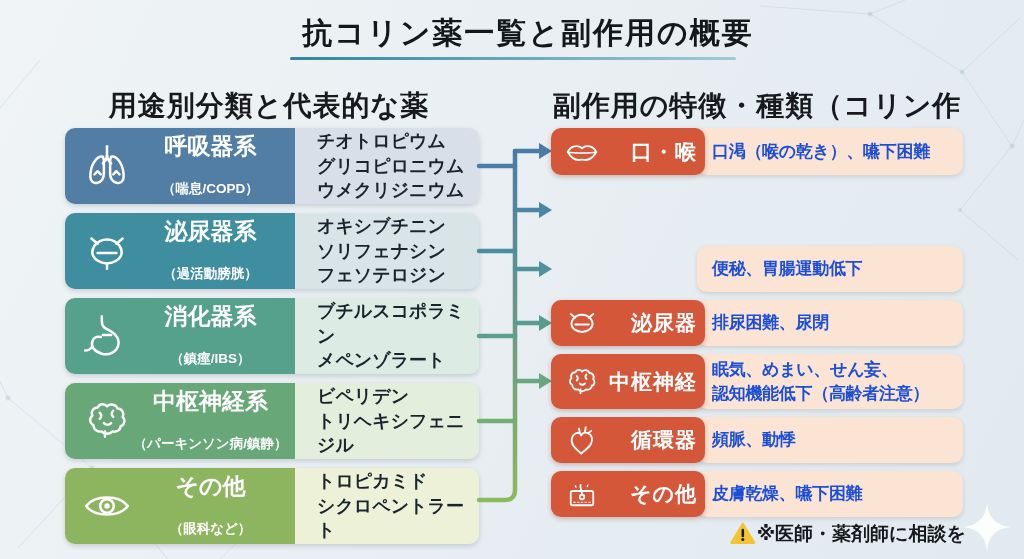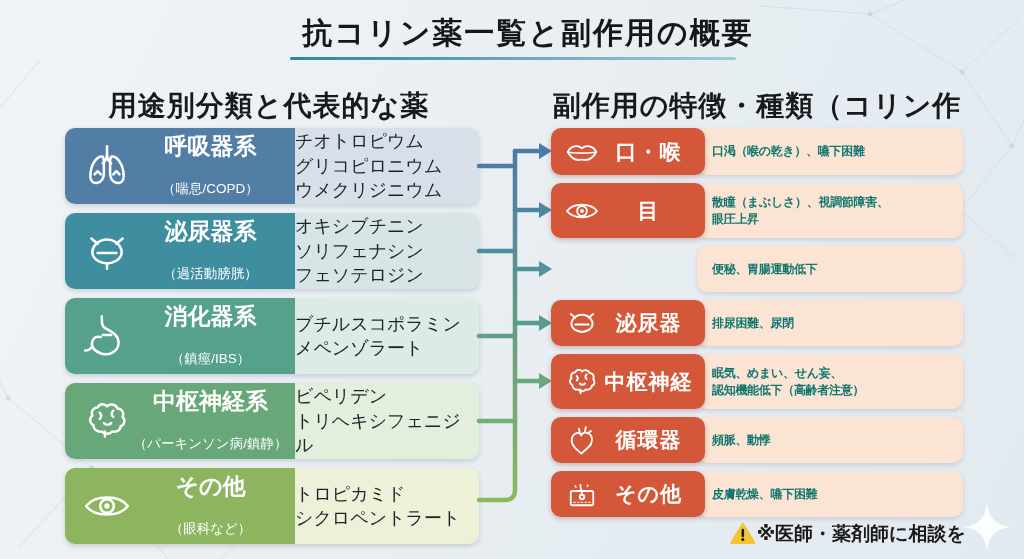--- a/index.html
+++ b/index.html
@@ -22,39 +22,39 @@
   .col-header.left{left:62px;top:87px;width:414px;}
   .col-header.right{left:548px;top:87px;width:418px;}
 
   
   .lrow{position:absolute;left:65px;width:414px;display:flex;border-radius:10px;
     box-shadow:0 2px 5px rgba(45,65,85,.20);}
   .lrow .cat{width:230px;display:flex;align-items:center;border-radius:10px 0 0 10px;color:#fff;}
   .lrow .icon{flex:0 0 auto;margin-left:17px;width:50px;height:50px;}
   .lrow .labels{flex:1;text-align:center;padding-right:6px;}
   .cat-name{font-size:23px;font-weight:800;line-height:1.1;}
-  .cat-sub{font-size:13.5px;font-weight:400;margin-top:20px;white-space:nowrap;}
+  .cat-sub{font-size:13.5px;font-weight:700;margin-top:20px;white-space:nowrap;}
   .lrow .drugs{flex:1;border-radius:0 10px 10px 0;display:flex;align-items:center;
-    padding-left:0;font-size:18px;font-weight:400;color:#1a242c;line-height:1.36;white-space:pre-line;}
+    padding-left:22px;font-size:18px;font-weight:700;color:#1a242c;line-height:1.36;white-space:pre-line;}
   .lrow0 .cat{background:#527ea6}.lrow0 .drugs{background:#d8dfe8}
   .lrow1 .cat{background:#3f8ea0}.lrow1 .drugs{background:#d9e4e7}
   .lrow2 .cat{background:#55a18c}.lrow2 .drugs{background:#dcebe4}
   .lrow3 .cat{background:#68a878}.lrow3 .drugs{background:#e3eedd}
   .lrow4 .cat{background:#8db55f}.lrow4 .drugs{background:#ecf1d8}
 
   
   .rrow{position:absolute;left:551px;width:412px;}
   .rrow .panel{position:absolute;left:146px;right:0;top:0;bottom:0;background:#fbe4d3;
     border-radius:10px;display:flex;align-items:center;box-shadow:0 2px 4px rgba(60,50,40,.15);}
-  .rrow .effects{padding-left:15px;padding-right:4px;font-size:12px;font-weight:700;color:#0f766e;
+  .rrow .effects{padding-left:15px;padding-right:4px;font-size:17px;font-weight:700;color:#1d4ed8;
     line-height:1.38;white-space:pre-line;letter-spacing:-.3px;}
   .rrow .cat{position:absolute;left:0;top:0;bottom:0;width:154px;background:#d4573a;border-radius:10px;
     display:flex;align-items:center;color:#fff;box-shadow:0 2px 5px rgba(120,40,20,.28);}
   .rrow .icon{flex:0 0 auto;margin-left:13px;width:36px;height:36px;}
-  .rrow .rlabel{flex:1;text-align:center;padding-right:8px;font-size:21px;font-weight:800;letter-spacing:1px;}
+  .rrow .rlabel{flex:1;text-align:right;padding-right:8px;font-size:21px;font-weight:800;letter-spacing:1px;}
 
   
   .connectors{position:absolute;left:455px;top:118px;}
 
   
   .footer{position:absolute;top:520px;left:730px;width:236px;display:flex;align-items:center;gap:1px;}
   .footer .note{font-size:19px;font-weight:800;color:#17191c;white-space:nowrap;}
 
   .sparkle{position:absolute;left:962px;top:502px;opacity:.92;}
 </style>
@@ -212,34 +212,20 @@
     </div>
     <div class="cat">
       <svg class="icon" viewBox="0 0 48 48" fill="none" stroke="#fff" stroke-width="2.4" stroke-linecap="round" stroke-linejoin="round">
         <path d="M5 24 c4 -8 13 -10 19 -5 c6 -5 15 -3 19 5 c-5 9 -12 12 -19 10 c-7 2 -14 -1 -19 -10 z"></path>
         <path d="M5 24 c7 2 31 2 38 0"></path>
       </svg>
       <div class="rlabel">口・喉</div>
     </div>
   </div>
 
-  <div class="rrow" style="top:183px;height:55px;">
-    <div class="panel">
-      <div class="effects">散瞳（まぶしさ）、視調節障害、
-眼圧上昇</div>
-    </div>
-    <div class="cat">
-      <svg class="icon" viewBox="0 0 48 48" fill="none" stroke="#fff" stroke-width="2.6" stroke-linecap="round" stroke-linejoin="round">
-        <path d="M4 24 C12 13 36 13 44 24 C36 35 12 35 4 24 Z"></path>
-        <circle cx="24" cy="24" r="6.5"></circle>
-        <circle cx="24" cy="24" r="2.6" fill="#fff" stroke="none"></circle>
-      </svg>
-      <div class="rlabel">目</div>
-    </div>
-  </div>
 
   <div class="rrow" style="top:246px;height:46px;">
     <div class="panel">
       <div class="effects">便秘、胃腸運動低下</div>
     </div>
   </div>
 
   <div class="rrow" style="top:300px;height:46px;">
     <div class="panel">
       <div class="effects">排尿困難、尿閉</div>

